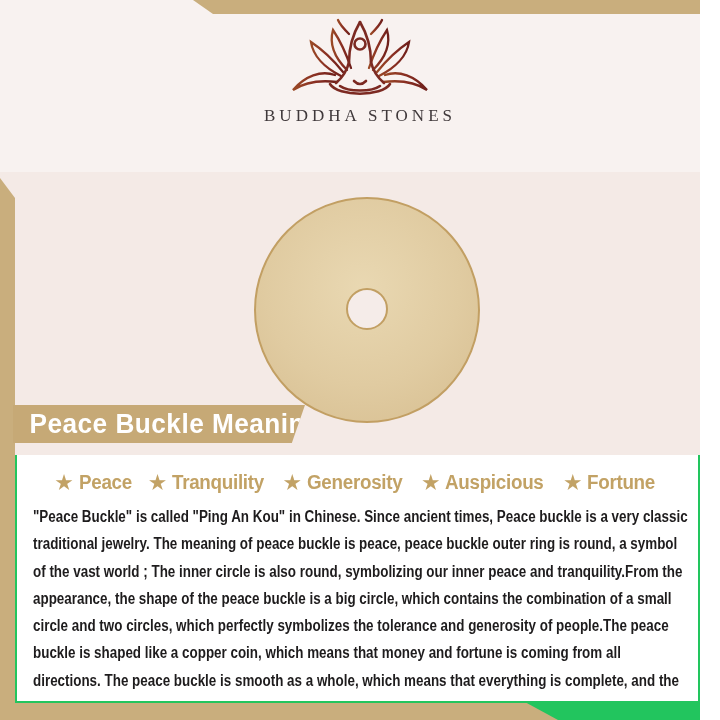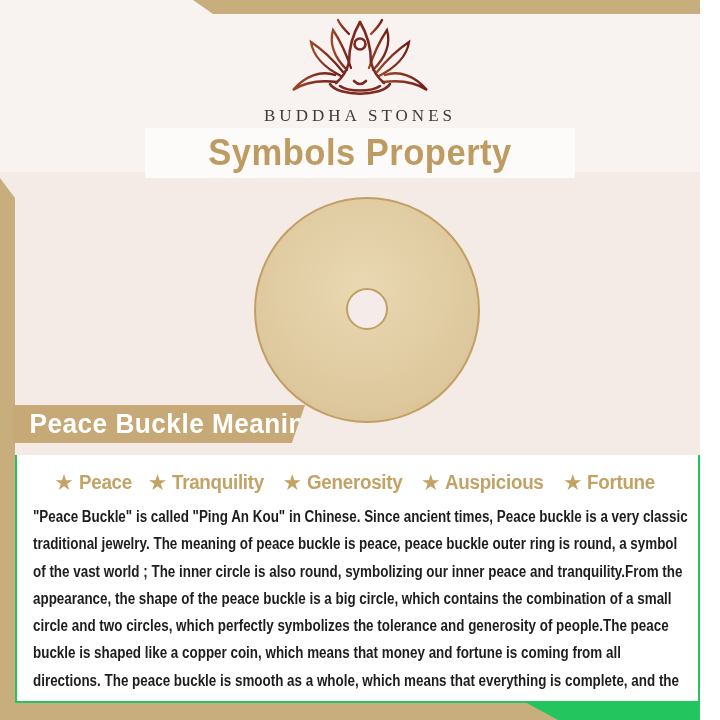--- a/index.html
+++ b/index.html
@@ -125,23 +125,20 @@
         <path d="M64,44 C62,53 58,59 51,65"></path>
         <path d="M86,44 C88,53 92,59 99,65"></path>
         <path d="M45,66 C53,79 97,79 105,66"></path>
         <path d="M55,68 C63,74 87,74 95,68"></path>
         <path d="M69,63 q6,6 12,0"></path>
       </g>
     </svg>
     <div class="brand">BUDDHA STONES</div>
   </header>
 
-  <div class="title-band">
-    <h1>Symbols Property</h1>
-  </div>
 
   <div class="banner">
     <span>Peace Buckle Meaning</span>
   </div>
 
   <section class="content-box">
     <div class="keywords">
       <span class="kw">
         <span class="star">★</span>
         <span class="lbl">Peace</span>

